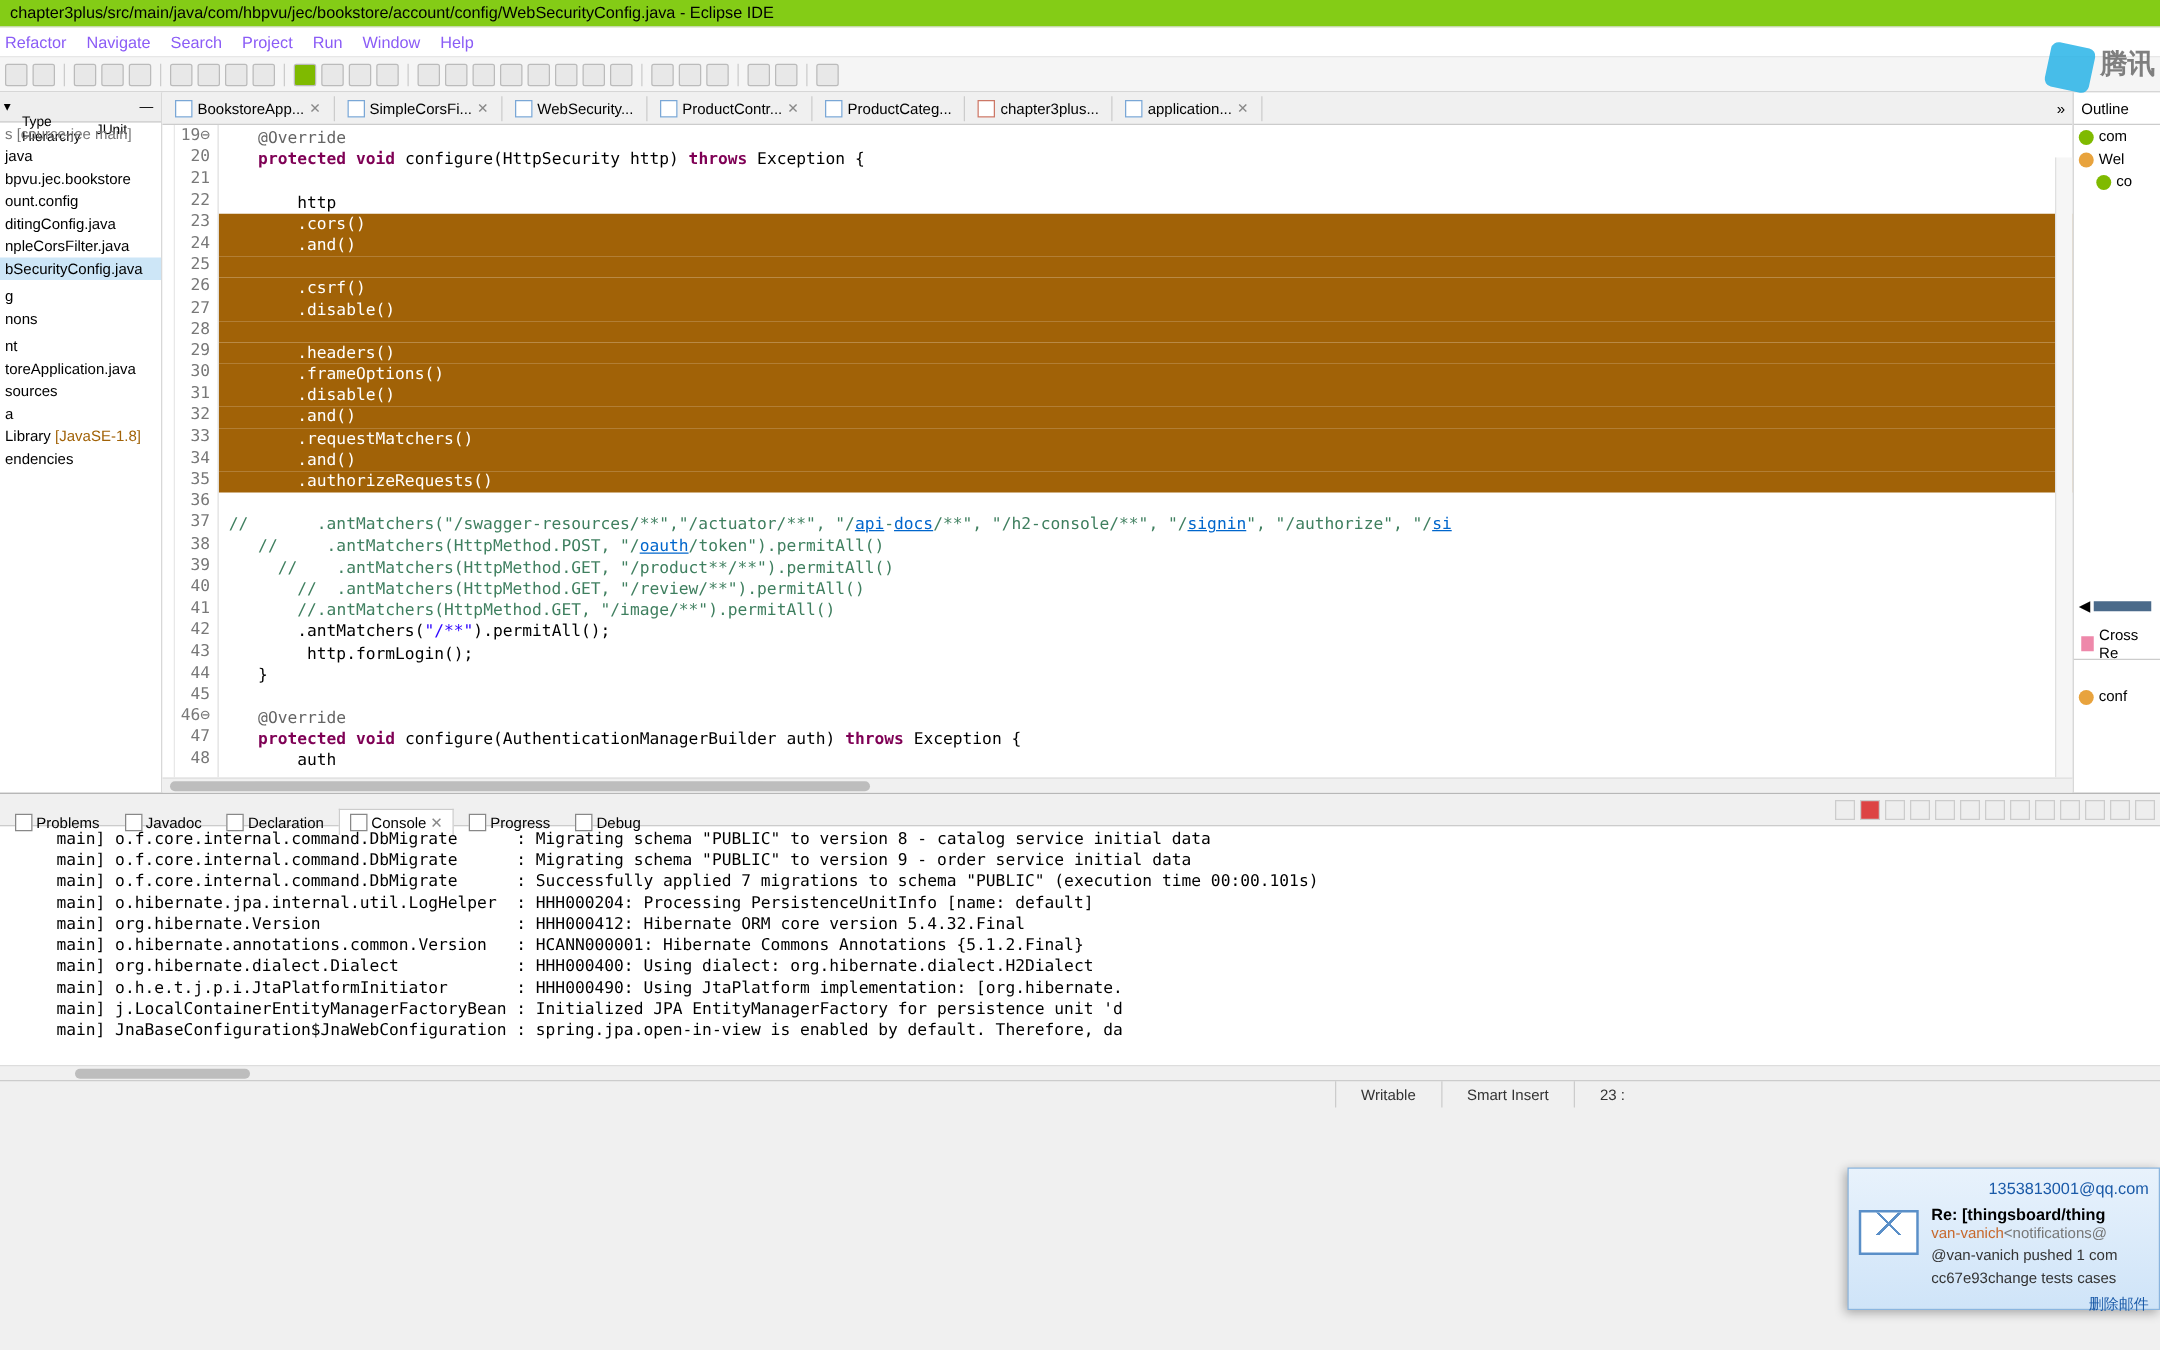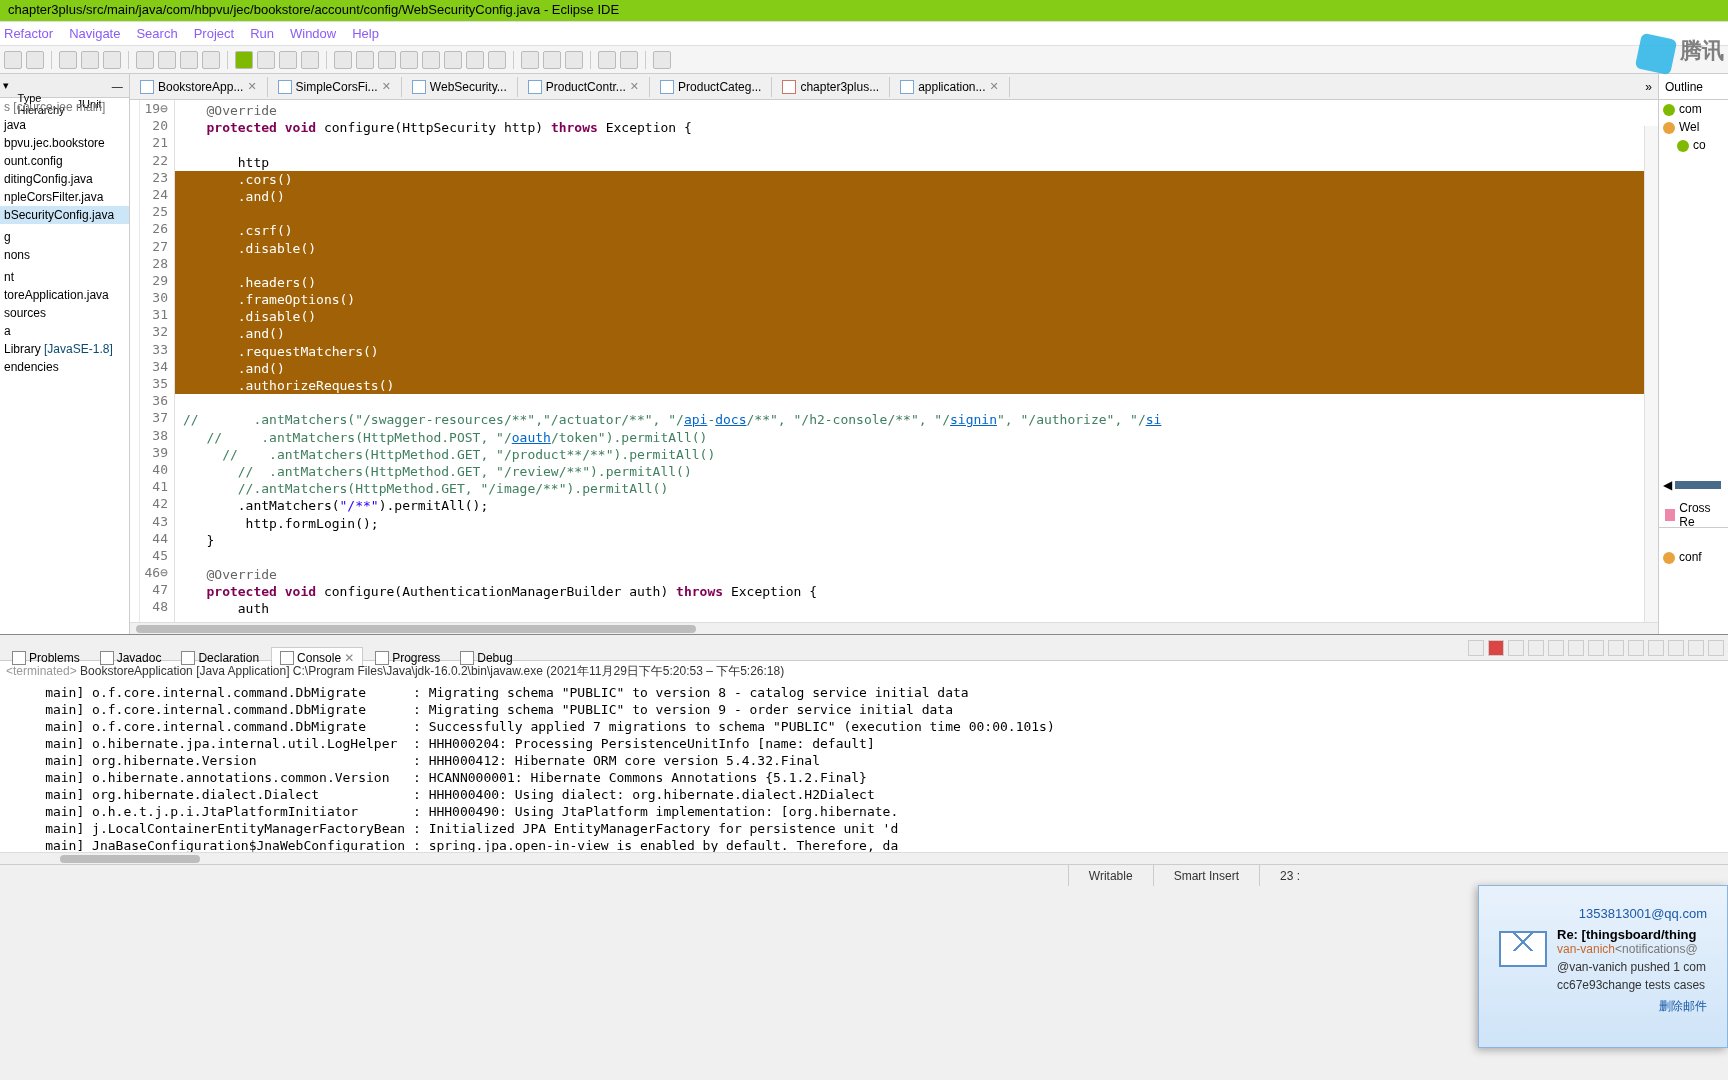--- a/index.html
+++ b/index.html
@@ -16,21 +16,21 @@
   
   .main-area { display: flex; height: 560px; }
   
   .left-panel { width: 130px; background: #fff; border-right: 1px solid #ccc; overflow: hidden; }
   .left-tabs { display: flex; height: 24px; background: #eee; border-bottom: 1px solid #ccc; font-size: 11px; align-items: center; }
   .left-tab { padding: 2px 6px; margin-top: 36px; }
   .tree-item { padding: 2px 4px; font-size: 12px; white-space: nowrap; overflow: hidden; }
   .tree-item.sel { background: #cde6f7; }
   .tree-item.root { font-weight: normal; color: #777; }
   .tree-jre { color: #000; }
-  .tree-jre .ver { color: #0c4a6e; }
+  .tree-jre .ver { color: #a16207; }
   
   .editor-area { flex: 1; background: #fff; display: flex; flex-direction: column; min-width: 0; }
   
   .editor-tabs { height: 26px; display: flex; align-items: center; background: #f0f0f0; border-bottom: 1px solid #ccc; overflow: hidden; }
   .editor-tab { padding: 3px 10px; font-size: 12px; border-right: 1px solid #ccc; display: flex; align-items: center; gap: 4px; white-space: nowrap; }
   .editor-tab .x { color: #888; font-size: 11px; }
   .file-icon { width: 14px; height: 14px; display: inline-block; background: #fff; border: 1px solid #7aa7d6; position: relative; }
   .xml-icon { width: 14px; height: 14px; display: inline-block; background: #fff; border: 1px solid #c76; }
   
   .editor-inner { flex: 1; display: flex; overflow: hidden; position: relative; }
@@ -61,21 +61,21 @@
   .bottom-tools .tb { width: 16px; height: 16px; background: #eee; border: 1px solid #ccc; }
   
   .console-header { padding: 2px 6px; font-size: 12px; color: #333; }
   .console-header .term { color: #999; }
   .console-body { flex: 1; font-family: Consolas, monospace; font-size: 13px; line-height: 17px; padding: 2px 6px; overflow: hidden; white-space: pre; color: #000; }
   
   .status-bar { height: 22px; background: #f0f0f0; border-top: 1px solid #ccc; display: flex; align-items: center; padding: 0 8px; font-size: 12px; color: #333; }
   .status-spacer { flex: 1; }
   .status-cell { padding: 0 20px; border-left: 1px solid #ccc; height: 100%; display: flex; align-items: center; }
   
-  .notification { position: absolute; right: 0; bottom: 32px; width: 250px; height: 163px; background: linear-gradient(#e8f2fc, #cfe4f8); border: 1px solid #8ab5df; box-shadow: -2px 2px 8px rgba(0,0,0,0.3); padding: 20px; }
+  .notification { position: absolute; right: 0; bottom: 32px; width: 250px; height: 114px; background: linear-gradient(#e8f2fc, #cfe4f8); border: 1px solid #8ab5df; box-shadow: -2px 2px 8px rgba(0,0,0,0.3); padding: 8px; }
   .notif-from { color: #1a5aa8; font-size: 13px; text-align: right; margin-bottom: 6px; }
   .notif-body { display: flex; gap: 10px; }
   .mail-icon { width: 48px; height: 36px; background: #fff; border: 2px solid #5a8fc8; position: relative; margin-top: 4px; }
   .mail-icon:before { content: ""; position: absolute; top: 0; left: 0; right: 0; height: 18px; background: linear-gradient(135deg, transparent 48%, #5a8fc8 48%, #5a8fc8 52%, transparent 52%), linear-gradient(-135deg, transparent 48%, #5a8fc8 48%, #5a8fc8 52%, transparent 52%); }
   .notif-subject { font-weight: bold; font-size: 13px; color: #000; white-space: nowrap; overflow: hidden; }
   .notif-sender { font-size: 12px; }
   .notif-sender .nm { color: #c7682c; }
   .notif-sender .em { color: #777; }
   .notif-text { font-size: 12px; color: #333; margin-top: 4px; white-space: nowrap; overflow: hidden; }
   .notif-delete { color: #1a5aa8; font-size: 12px; text-align: right; margin-top: 6px; }
@@ -313,24 +313,20 @@
       <span class="tb"></span>
       <span class="tb"></span>
       <span class="tb"></span>
       <span class="tb"></span>
       <span class="tb"></span>
       <span class="tb"></span>
       <span class="tb"></span>
       <span class="tb"></span>
     </div>
   </div>
-  <div class="console-header">
-    <span class="term">&lt;terminated&gt;</span>
-    <span>BookstoreApplication [Java Application] C:\Program Files\Java\jdk-16.0.2\bin\javaw.exe (2021年11月29日下午5:20:53 – 下午5:26:18)</span>
-  </div>
   <div class="console-body" id="console-body">     main] o.f.core.internal.command.DbMigrate      : Migrating schema "PUBLIC" to version 8 - catalog service initial data
      main] o.f.core.internal.command.DbMigrate      : Migrating schema "PUBLIC" to version 9 - order service initial data
      main] o.f.core.internal.command.DbMigrate      : Successfully applied 7 migrations to schema "PUBLIC" (execution time 00:00.101s)
      main] o.hibernate.jpa.internal.util.LogHelper  : HHH000204: Processing PersistenceUnitInfo [name: default]
      main] org.hibernate.Version                    : HHH000412: Hibernate ORM core version 5.4.32.Final
      main] o.hibernate.annotations.common.Version   : HCANN000001: Hibernate Commons Annotations {5.1.2.Final}
      main] org.hibernate.dialect.Dialect            : HHH000400: Using dialect: org.hibernate.dialect.H2Dialect
      main] o.h.e.t.j.p.i.JtaPlatformInitiator       : HHH000490: Using JtaPlatform implementation: [org.hibernate.
      main] j.LocalContainerEntityManagerFactoryBean : Initialized JPA EntityManagerFactory for persistence unit 'd
      main] JnaBaseConfiguration$JnaWebConfiguration : spring.jpa.open-in-view is enabled by default. Therefore, da</div>

